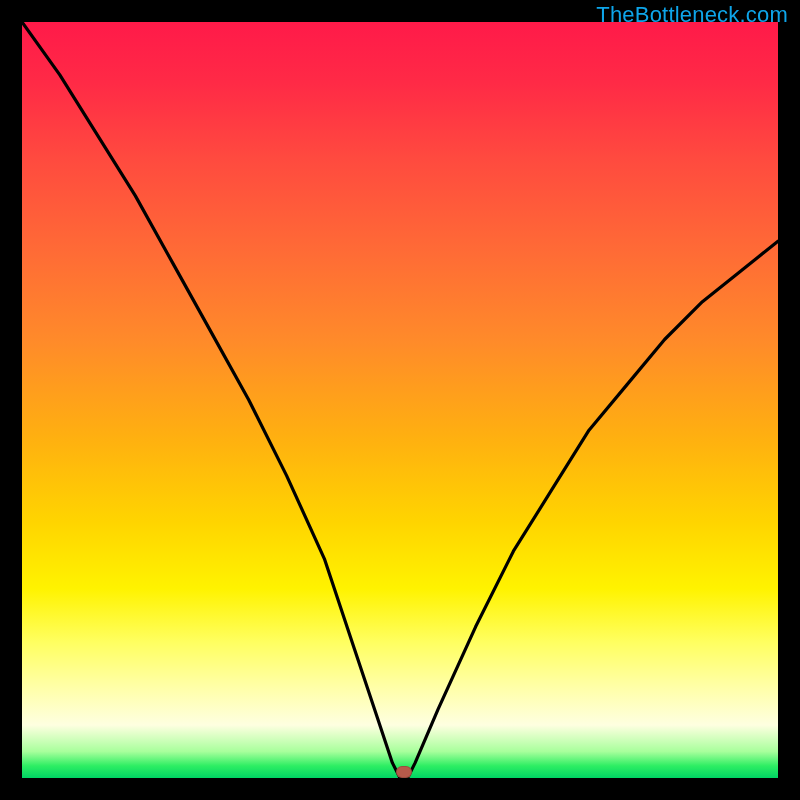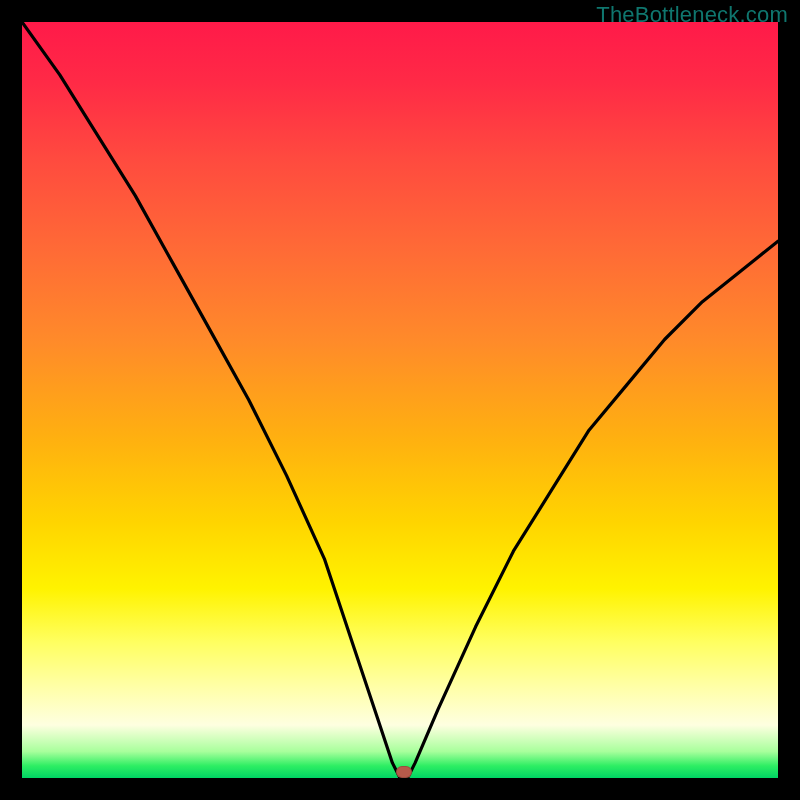--- a/index.html
+++ b/index.html
@@ -39,21 +39,21 @@
       #feffe0 93%,
       #a8ff9c 96.5%,
       #2dee63 98.4%,
       #00d464 100%
     );
   }
   .watermark {
     position: absolute;
     top: 2px;
     right: 12px;
-    color: #0f766e;
+    color: #0ea5e9;
     font-size: 22px;
     font-weight: 500;
     letter-spacing: 0.2px;
     user-select: none;
   }
   svg.curve {
     position: absolute;
     left: 0;
     top: 0;
   }

